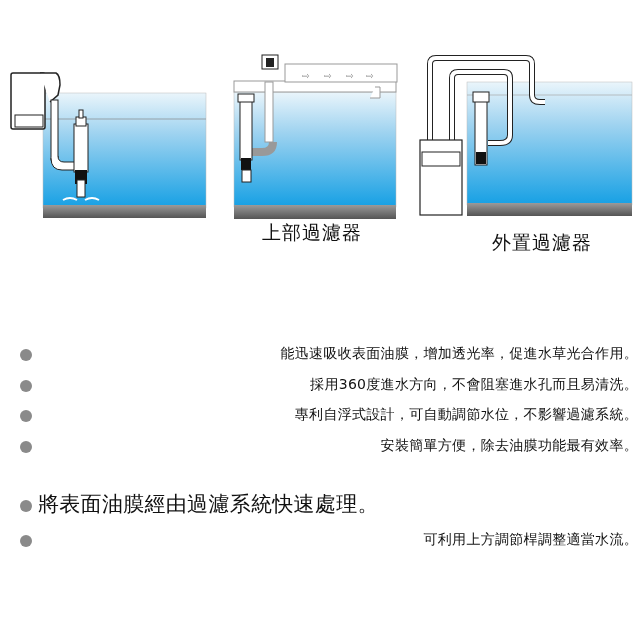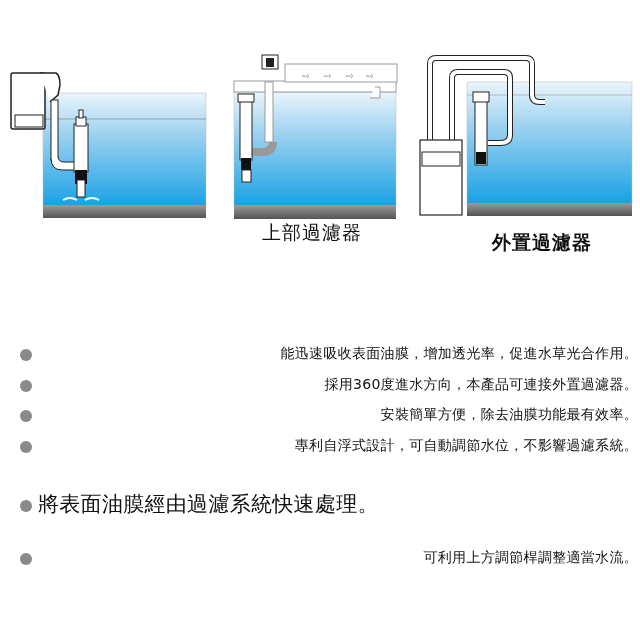--- a/index.html
+++ b/index.html
@@ -84,25 +84,25 @@
     <path d="M30 100 L30 24 Q30 18 36 18 L126 18 Q132 18 132 24 L132 55 Q132 62 140 62 L145 62" fill="none" stroke="#222" stroke-width="6"></path>
     <path d="M30 100 L30 24 Q30 18 36 18 L126 18 Q132 18 132 24 L132 55 Q132 62 140 62 L145 62" fill="none" stroke="#fff" stroke-width="4"></path>
     <path d="M52 100 L52 38 Q52 32 58 32 L104 32 Q110 32 110 38 L110 95 Q110 103 100 103 L88 103" fill="none" stroke="#222" stroke-width="6"></path>
     <path d="M52 100 L52 38 Q52 32 58 32 L104 32 Q110 32 110 38 L110 95 Q110 103 100 103 L88 103" fill="none" stroke="#fff" stroke-width="4"></path>
     <rect x="20" y="100" width="42" height="75" fill="#fff" stroke="#222" stroke-width="1.2"></rect>
     <rect x="22" y="112" width="38" height="14" fill="#fff" stroke="#222"></rect>
     <rect x="75" y="60" width="12" height="65" fill="#fff" stroke="#222"></rect>
     <rect x="73" y="52" width="16" height="10" fill="#fff" stroke="#222"></rect>
     <rect x="76" y="112" width="10" height="12" fill="#111"></rect>
   </svg>
-  <div class="caption" style="left:92px;top:190px;font-weight:bold;">外置過濾器</div>
+  <div class="caption" style="left:92px;top:190px;">外置過濾器</div>
 </div>
 
 <div class="bullets">
   <div class="bullet"><span class="dot"></span><span>能迅速吸收表面油膜，增加透光率，促進水草光合作用。</span></div>
-  <div class="bullet"><span class="dot"></span><span>採用360度進水方向，本產品可連接外置過濾器。</span></div>
+  <div class="bullet"><span class="dot"></span><span>採用360度進水方向，不會阻塞進水孔而且易清洗。</span></div>
+  <div class="bullet"><span class="dot"></span><span>專利自浮式設計，可自動調節水位，不影響過濾系統。</span></div>
   <div class="bullet"><span class="dot"></span><span>安裝簡單方便，除去油膜功能最有效率。</span></div>
-  <div class="bullet"><span class="dot"></span><span>專利自浮式設計，可自動調節水位，不影響過濾系統。</span></div>
   <div class="gap"></div>
   <div class="bullet"><span class="dot"></span></div>
   <div class="cont">將表面油膜經由過濾系統快速處理。</div>
-  <div class="bullet" style="margin-top:22px;"><span class="dot"></span><span>可利用上方調節桿調整適當水流。</span></div>
+  <div class="bullet" style="margin-top:4px;"><span class="dot"></span><span>可利用上方調節桿調整適當水流。</span></div>
 </div>
 
 </body></html>

